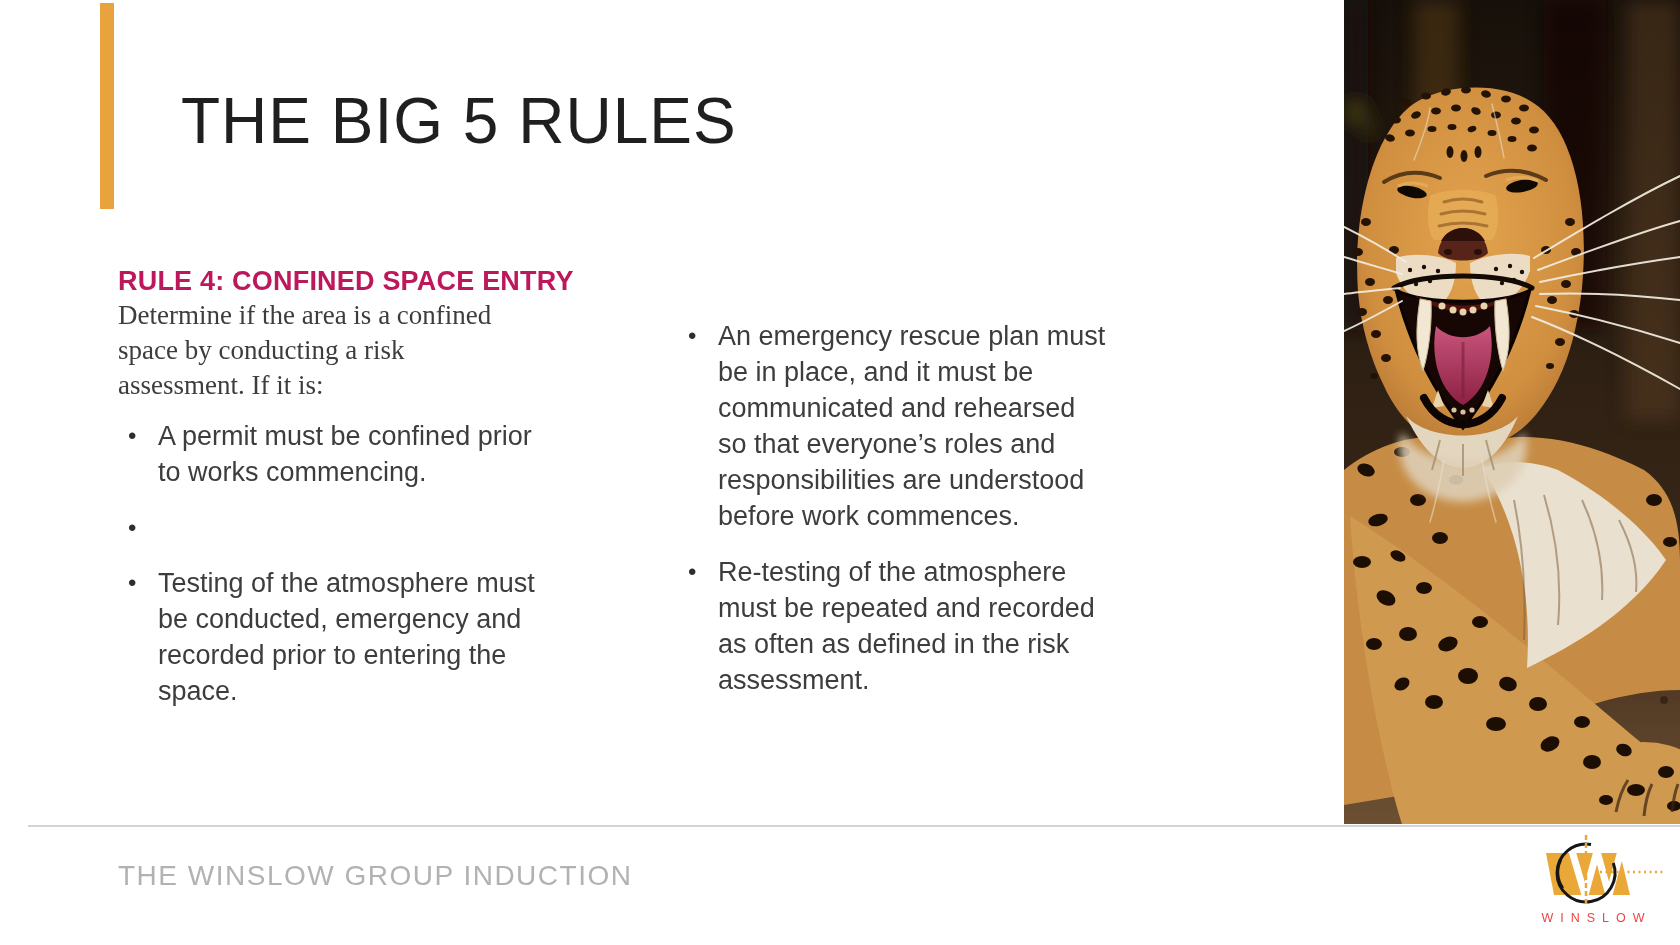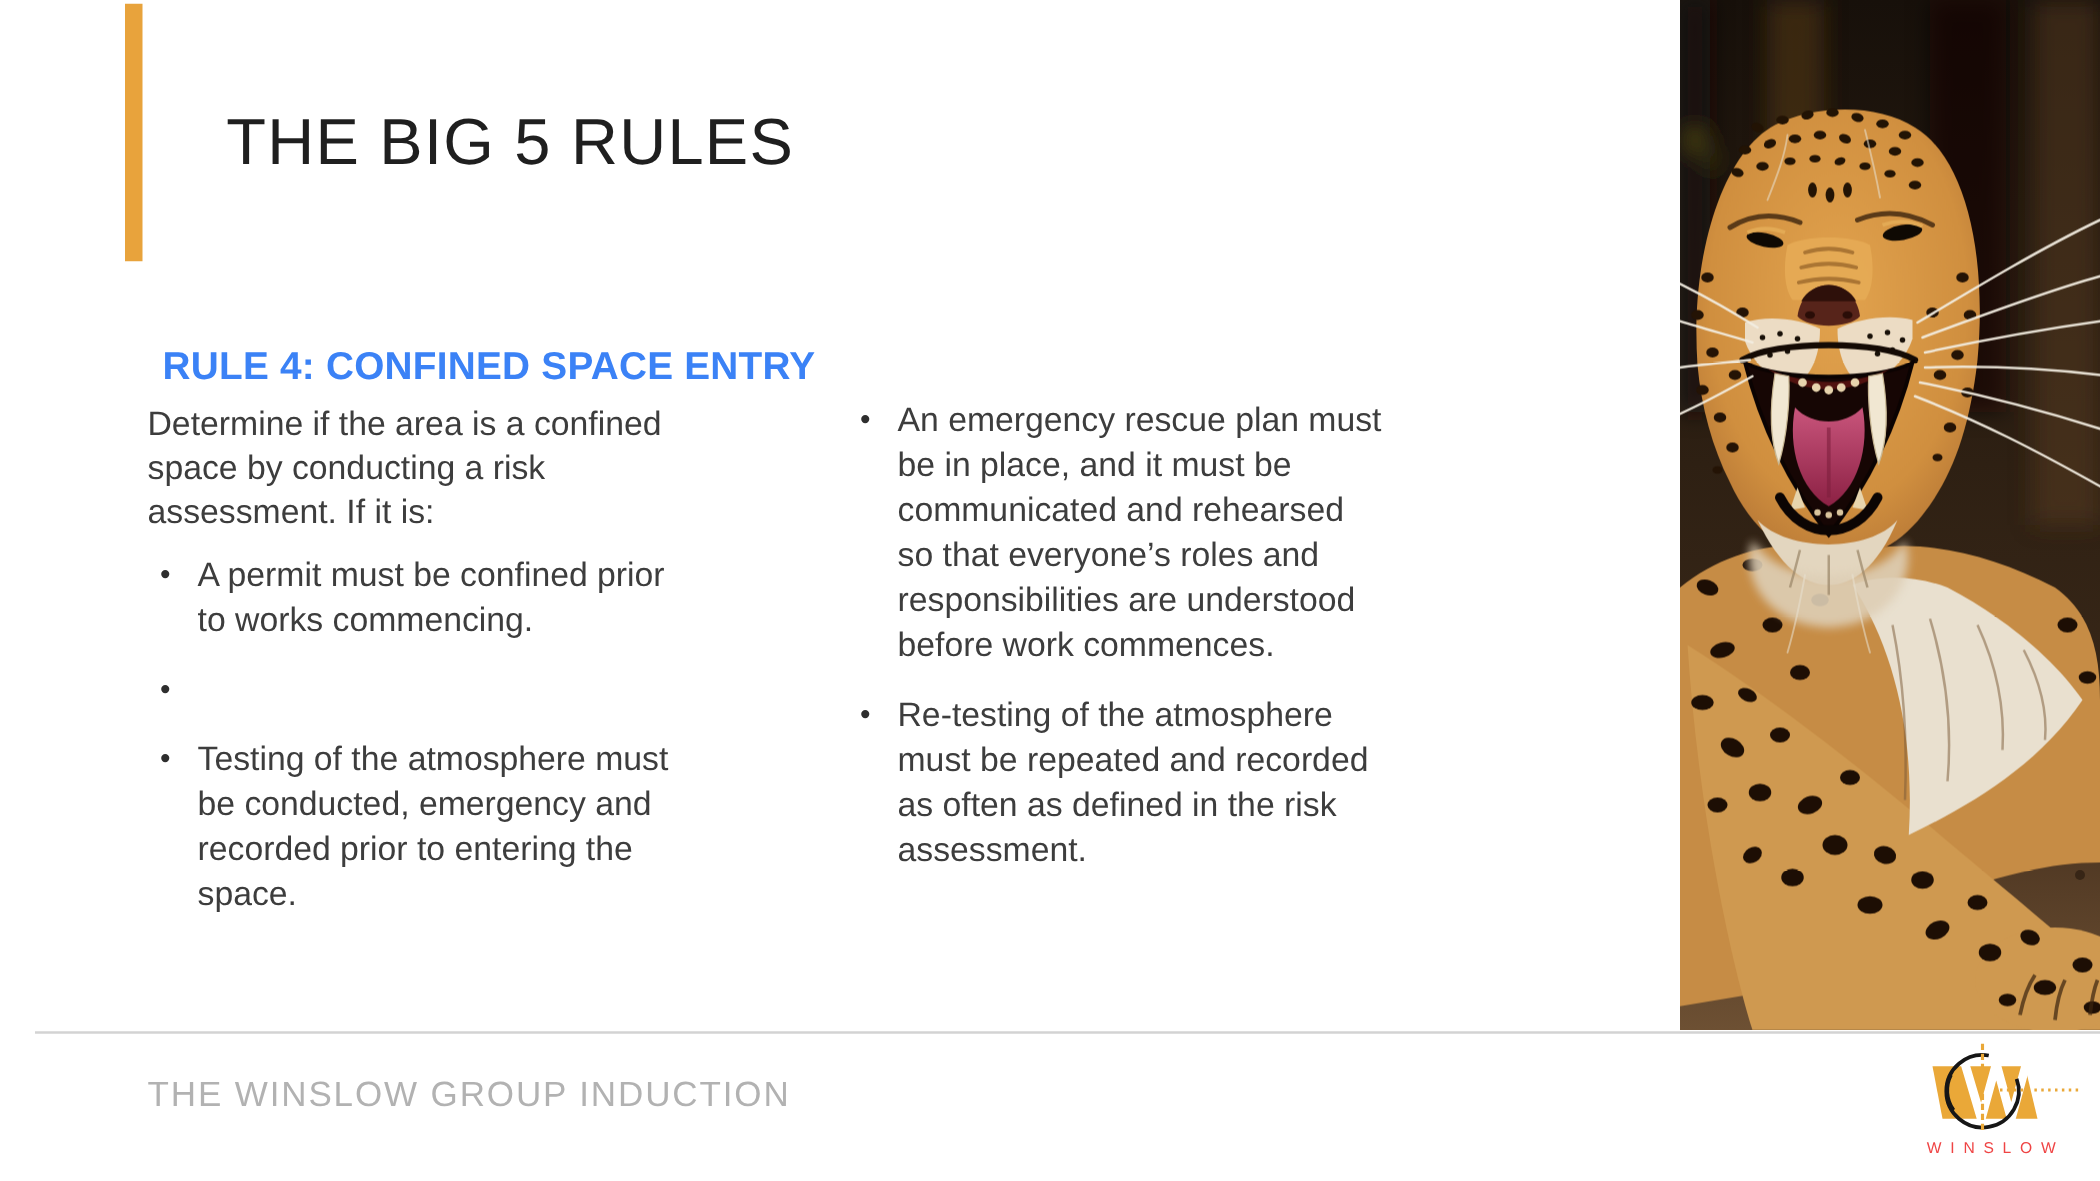--- a/index.html
+++ b/index.html
@@ -3,27 +3,27 @@
 <meta charset="utf-8">
 <style>
   html,body{margin:0;padding:0;background:#888;}
   .slide{
     position:relative;width:1680px;height:945px;background:#ffffff;
     font-family:"Liberation Sans","DejaVu Sans",sans-serif;overflow:hidden;
   }
   .accent-bar{position:absolute;left:100px;top:3px;width:14px;height:206px;background:#E8A33C;}
   .title{
     position:absolute;left:181px;top:84px;margin:0;
-    font-size:52px;font-weight:400;letter-spacing:1px;color:#1f1f1f;white-space:nowrap;
+    font-size:64px;font-weight:400;letter-spacing:1px;color:#1f1f1f;white-space:nowrap;
   }
   .col{position:absolute;}
   .col-left{left:118px;top:264px;width:520px;}
   .col-right{left:688px;top:318px;width:450px;}
-  .rule-heading{margin:12px;font-size:31px;font-weight:700;color:#3b82f6;line-height:34px;letter-spacing:.2px;white-space:nowrap;}
-  .intro{margin:0;font-size:27px;color:#3d3d3d;line-height:35px;white-space:pre-line;}
+  .rule-heading{margin:0;font-size:27px;font-weight:700;color:#be185d;line-height:34px;letter-spacing:.2px;white-space:nowrap;}
+  .intro{margin:0;font-size:27px;color:#3d3d3d;line-height:35px;white-space:pre-line;font-family:Liberation Serif, serif;}
   .bullets{list-style:none;margin:15px 0 0 0;padding:0;}
   .col-right .bullets{margin-top:0;}
   .bullet{display:flex;align-items:flex-start;margin-bottom:20px;}
   .col-left .bullet{padding-left:10px;}
   .dot{flex:0 0 30px;width:30px;font-size:24px;line-height:35px;color:#2e2e2e;}
   .btext{font-size:27px;line-height:36px;color:#3d3d3d;white-space:pre-line;}
   .divider{position:absolute;left:28px;top:825px;width:1652px;height:2px;background:#d3d3d3;}
   .footer{position:absolute;left:118px;top:860px;font-size:28px;letter-spacing:1.5px;color:#b2b2b2;white-space:nowrap;}
   .photo{position:absolute;left:1344px;top:0;width:336px;height:824px;overflow:hidden;}
   .photo svg{display:block;width:100%;height:100%;}

